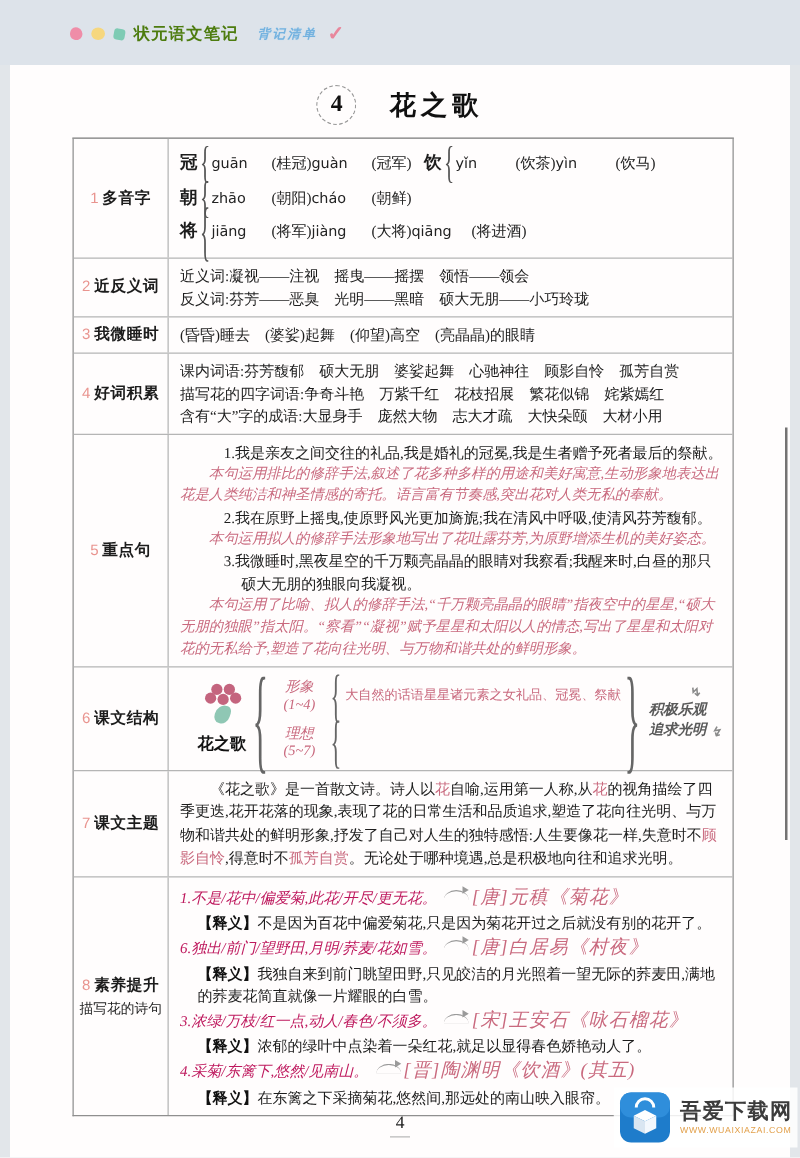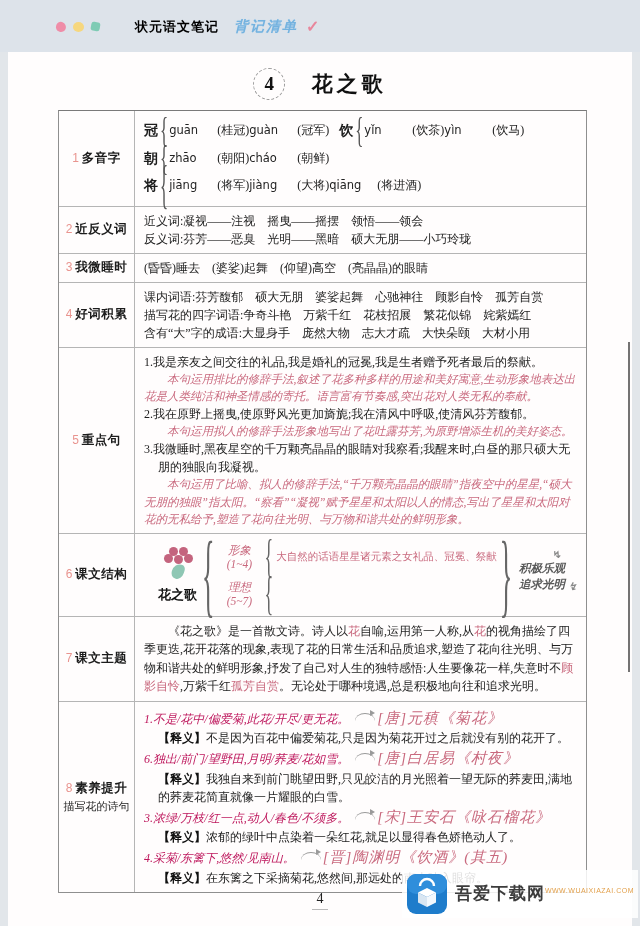--- a/index.html
+++ b/index.html
@@ -9,22 +9,22 @@
     font-family:"Liberation Sans",sans-serif;
     -webkit-font-smoothing:antialiased;
   }
   
   .header-strip{position:absolute;top:0;left:0;right:0;height:52px;background:#dde3ea;}
   .brand-row{position:absolute;left:56px;top:17px;display:flex;align-items:center;gap:7px;}
   .shape{display:inline-block;}
   .shape-pink{width:10px;height:10px;background:#ef8da8;border-radius:45% 55% 50% 50%;transform:rotate(20deg);}
   .shape-yellow{width:11px;height:10px;background:#f6d77e;border-radius:50%;}
   .shape-teal{width:9px;height:9px;background:#7ecbb4;border-radius:30%;transform:rotate(10deg);}
-  .brand-text{font-size:13px;font-weight:bold;color:#000000;letter-spacing:1px;margin-left:28px;}
-  .slogan-text{font-size:14px;font-weight:bold;font-style:italic;color:#74b2df;letter-spacing:2px;margin-left:8px;text-shadow:0 0 1px #bcd9ef;}
+  .brand-text{font-size:13px;font-weight:bold;color:#4d7c0f;letter-spacing:1px;}
+  .slogan-text{font-size:10px;font-weight:bold;font-style:italic;color:#74b2df;letter-spacing:2px;margin-left:8px;text-shadow:0 0 1px #bcd9ef;}
   .check-mark{color:#e8879c;font-size:16px;font-weight:bold;margin-left:1px;}
   
   .page{position:absolute;top:52px;left:8px;width:624px;height:874px;background:#fffdfd;}
   .page-right-edge{position:absolute;top:290px;right:2px;width:2px;height:330px;background:#2a2a2a;opacity:.65;}
   
   .title-block{text-align:center;padding-top:16px;height:42px;}
   .lesson-circle{display:inline-block;width:30px;height:30px;line-height:30px;border:1.6px dashed #9a9a9a;border-radius:50%;
     font-family:"Liberation Serif",serif;font-weight:bold;font-size:19px;color:#111;vertical-align:middle;}
   .lesson-title{display:inline-block;margin-left:22px;font-size:21px;font-weight:bold;color:#101010;letter-spacing:4px;vertical-align:middle;}
   
@@ -43,21 +43,21 @@
   .py-groups{display:flex;flex-wrap:wrap;align-items:center;column-gap:10px;row-gap:2px;padding:2px 0;}
   .py-group{display:flex;align-items:center;}
   .py-char{font-size:14px;font-weight:bold;margin-right:1px;}
   .py-brace{display:inline-block;font-family:"Liberation Serif",serif;font-weight:100;color:#555;font-size:17px;transform:scaleY(2.1);margin:0 1px;}
   .py-brace.tall3{transform:scaleY(3.1);}
   .py-list{display:flex;flex-direction:row;}
   .py-item{display:flex;align-items:baseline;gap:8px;line-height:1.35;}
   .py-py{font-family:"DejaVu Sans",sans-serif;font-size:11.5px;color:#222;min-width:40px;}
   .py-word{font-size:12px;color:#222;}
   
-  .sent{padding-left:14px;text-indent:-14px;line-height:1.5;}
+  .sent{padding-left:14px;text-indent:-14px;line-height:1.5;margin-left:35px;}
   .note{color:#c9697e;font-style:italic;text-indent:2em;line-height:1.5;font-size:11.5px;}
   
   .diagram{display:flex;align-items:center;padding:4px 0 2px 14px;}
   .d-root{display:flex;flex-direction:column;align-items:center;margin-right:2px;}
   .flower-icon{width:32px;height:36px;position:relative;margin-bottom:2px;}
   .flower-icon::before{content:"";position:absolute;left:12px;top:8px;width:9px;height:9px;border-radius:50%;background:#c4647e;
     box-shadow:-10px -1px 0 #c4647e,10px -1px 0 #c4647e,-5px -8px 0 #c4647e,5px -8px 0 #c4647e;}
   .flower-icon::after{content:"";position:absolute;left:10px;top:17px;width:12px;height:15px;background:#8fc7b4;border-radius:65% 35% 55% 45%;transform:rotate(18deg);}
   .d-root-label{font-weight:bold;font-size:13px;color:#111;white-space:nowrap;}
   .brace{display:inline-block;font-family:"Liberation Serif",serif;font-weight:100;color:#666;}
@@ -80,21 +80,21 @@
   .squiggle{display:inline-block;width:20px;height:7px;border-top:1.4px solid #9a9a9a;border-radius:50% 50% 0 0/100% 100% 0 0;margin:0 2px 2px 6px;position:relative;}
   .squiggle::after{content:"";position:absolute;right:-3px;top:-4px;border:3px solid transparent;border-left:5px solid #9a9a9a;}
   .poem-source{color:#c9697e;font-style:italic;font-size:15px;letter-spacing:1px;}
   .shiyi{padding-left:14px;line-height:1.5;}
   .shiyi-key{font-weight:bold;color:#111;}
   
   .page-num-wrap{position:absolute;left:0;right:0;bottom:16px;text-align:center;}
   .page-num{font-family:"Liberation Serif",serif;font-size:14px;color:#222;}
   .page-num-line{width:16px;border-top:1px solid #b9b9b9;margin:2px auto 0;}
   .watermark{position:absolute;right:2px;bottom:8px;display:flex;align-items:center;gap:7px;background:rgba(255,255,255,.85);padding:3px 4px;}
-  .wm-text{display:flex;align-items:flex-start;}
+  .wm-text{display:flex;flex-direction:column;align-items:flex-start;}
   .wm-name{font-weight:bold;font-size:17px;color:#3c3c3c;letter-spacing:1px;line-height:1.1;}
   .wm-url{font-size:7px;color:#e2a04b;letter-spacing:.5px;margin-top:2px;}
 </style>
 </head>
 <body>
 
 <div class="header-strip">
   <div class="brand-row">
     <span class="shape shape-pink"></span>
     <span class="shape shape-yellow"></span>
@@ -292,21 +292,21 @@
     </div>
 
     <div class="trow">
       <div class="tlabel">
         <div class="tlabel-main">
           <span class="tnum">7</span>
           <span class="tname">课文主题</span>
         </div>
       </div>
       <div class="tcontent">
-        <div class="theme-p"><span>《花之歌》是一首散文诗。诗人以</span><span class="pink">花</span><span>自喻,运用第一人称,从</span><span class="pink">花</span><span>的视角描绘了四季更迭,花开花落的现象,表现了花的日常生活和品质追求,塑造了花向往光明、与万物和谐共处的鲜明形象,抒发了自己对人生的独特感悟:人生要像花一样,失意时不</span><span class="pink">顾影自怜</span><span>,万紫千红</span><span class="pink">孤芳自赏</span><span>。无论处于哪种境遇,总是积极地向往和追求光明。</span></div>
+        <div class="theme-p"><span>《花之歌》是一首散文诗。诗人以</span><span class="pink">花</span><span>自喻,运用第一人称,从</span><span class="pink">花</span><span>的视角描绘了四季更迭,花开花落的现象,表现了花的日常生活和品质追求,塑造了花向往光明、与万物和谐共处的鲜明形象,抒发了自己对人生的独特感悟:人生要像花一样,失意时不</span><span class="pink">顾影自怜</span><span>,得意时不</span><span class="pink">孤芳自赏</span><span>。无论处于哪种境遇,总是积极地向往和追求光明。</span></div>
       </div>
     </div>
 
     <div class="trow">
       <div class="tlabel">
         <div class="tlabel-main">
           <span class="tnum">8</span>
           <span class="tname">素养提升</span>
         </div>
         <div class="tsub">描写花的诗句</div>

